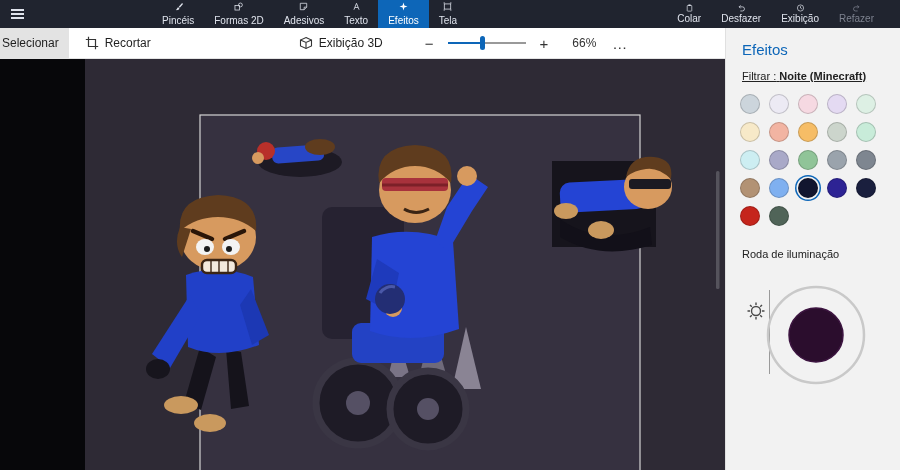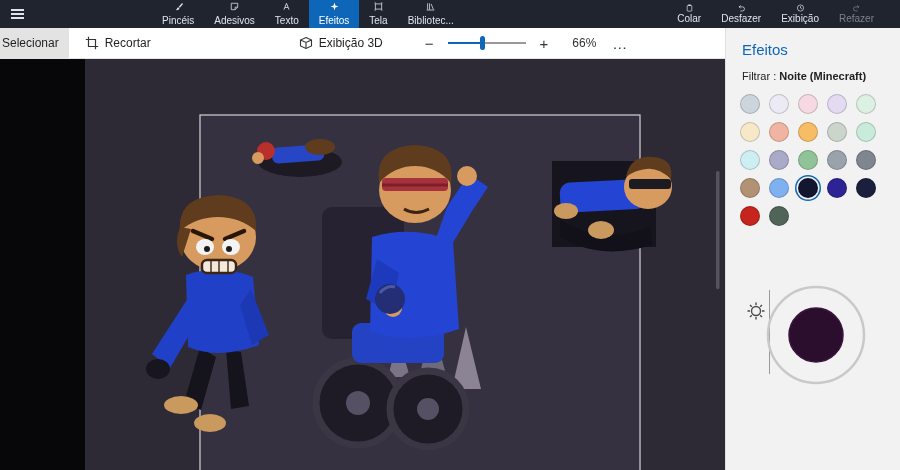--- a/index.html
+++ b/index.html
@@ -37,21 +37,21 @@
   .zoom-value{margin-left:20px;color:#333;}
   .more{margin-left:16px;font-size:15px;letter-spacing:1px;color:#333;cursor:pointer;}
 
   
   .canvas{position:absolute;left:0;top:59px;width:725px;height:411px;background:#07070a;}
   .canvas svg{display:block;}
 
   
   .panel{position:absolute;left:725px;top:28px;width:175px;bottom:0;background:#f2f2f2;border-left:1px solid #e0e0e0;z-index:4;}
   .panel-title{color:var(--accent);font-size:15px;padding:13px 16px 0;}
-  .filter-row{padding:12px 16px 0;font-size:11px;color:#222;white-space:nowrap;}
+  .filter-row{padding:12px 16px 0;font-size:11px;color:#222;white-space:nowrap;text-decoration:underline;}
   .filter-row b{font-weight:bold;}
   .swatches{display:grid;grid-template-columns:repeat(5,20px);gap:8px 9px;padding:12px 0 0 14px;}
   .swatch{width:20px;height:20px;border-radius:50%;border:1px solid rgba(0,0,0,.18);cursor:pointer;padding:0;}
   .swatch.selected{box-shadow:0 0 0 1.5px #f2f2f2, 0 0 0 3px var(--accent);}
   .light-label{padding:22px 16px 0;font-size:11px;color:#222;}
   .wheel-svg{position:absolute;left:0;top:250px;width:175px;height:150px;}
 </style>
 </head>
 <body>
 
@@ -64,20 +64,27 @@
 
   <nav class="tabs">
     <div class="tab">
       <svg viewBox="0 0 14 14">
           <path d="M12.6 1.4 L7.4 7.4 L9 9 L14 3 Z M6.7 8.2 L8.4 10 C8 12 5.4 13.1 2.8 12.5 C4.4 11.4 4.9 10.4 5.4 9.1 Z" fill="currentColor"></path>
         </svg>
       <span>Pincéis</span>
     </div>
     <div class="tab">
       <svg viewBox="0 0 14 14" fill="none" stroke="currentColor" stroke-width="1.2">
+          <rect x="1.5" y="5.5" width="7" height="7"></rect>
+          <circle cx="10" cy="4.6" r="3"></circle>
+        </svg>
+      <span>Formas 2D</span>
+    </div>
+    <div class="tab">
+      <svg viewBox="0 0 14 14" fill="none" stroke="currentColor" stroke-width="1.2">
           <path d="M2 2 H12 V8 L8 12 H2 Z"></path>
           <path d="M12 8 H8 V12"></path>
         </svg>
       <span>Adesivos</span>
     </div>
     <div class="tab">
       <svg viewBox="0 0 14 14" fill="none" stroke="currentColor" stroke-width="1.3">
           <path d="M3 12 L7 2 L11 12 M4.6 8.5 H9.4"></path>
         </svg>
       <span>Texto</span>
@@ -87,26 +94,20 @@
           <path d="M7 .8 L8.4 5.6 L13.2 7 L8.4 8.4 L7 13.2 L5.6 8.4 L.8 7 L5.6 5.6 Z" fill="currentColor"></path>
         </svg>
       <span>Efeitos</span>
     </div>
     <div class="tab">
       <svg viewBox="0 0 14 14" fill="none" stroke="currentColor" stroke-width="1.2">
           <rect x="2" y="3" width="10" height="8"></rect>
           <path d="M0.8 1.5 H3.2 M10.8 1.5 H13.2 M0.8 12.5 H3.2 M10.8 12.5 H13.2"></path>
         </svg>
       <span>Tela</span>
-    </div>
-    <div class="tab">
-      <svg viewBox="0 0 14 14" fill="none" stroke="currentColor" stroke-width="1.2">
-          <path d="M2.5 2 V12 M5.5 2 V12 M8 3 L11.5 11.8 M1 12.5 H13"></path>
-        </svg>
-      <span>Bibliotec...</span>
     </div>
   </nav>
 
   <div class="actions">
     <div class="action">
       <svg viewBox="0 0 14 14" fill="none" stroke="currentColor" stroke-width="1.2">
           <rect x="3" y="2.5" width="8" height="10" rx="1"></rect>
           <rect x="5" y="1" width="4" height="2.6" rx="0.5" fill="currentColor" stroke="none"></rect>
         </svg>
       <span>Colar</span>
@@ -269,20 +270,21 @@
     <button class="swatch" style="background: rgb(126, 134, 144);"></button>
     <button class="swatch" style="background: rgb(178, 146, 116);"></button>
     <button class="swatch" style="background: rgb(127, 176, 240);"></button>
     <button class="swatch selected" style="background: rgb(18, 22, 47);"></button>
     <button class="swatch" style="background: rgb(45, 35, 148);"></button>
     <button class="swatch" style="background: rgb(26, 31, 62);"></button>
     <button class="swatch" style="background: rgb(197, 37, 28);"></button>
     <button class="swatch" style="background: rgb(80, 100, 88);"></button>
   </div>
 
+  <div class="light-label">Roda de iluminação</div>
 
   <svg class="wheel-svg" viewBox="0 0 175 150">
 
     <line x1="43.5" y1="12" x2="43.5" y2="96" stroke="#9a9a9a" stroke-width="1"></line>
     <g stroke="#4a4a4a" stroke-width="1.4" fill="none">
       <circle cx="30" cy="33" r="4.5"></circle>
       <path d="M30 24.5 V27 M30 39 V41.5 M21.5 33 H24 M36 33 H38.5 M24 27 L25.8 28.8 M34.2 37.2 L36 39 M36 27 L34.2 28.8 M25.8 37.2 L24 39"></path>
     </g>
 
     <circle cx="90" cy="57" r="48" fill="none" stroke="#c9c9c9" stroke-width="2.5"></circle>

